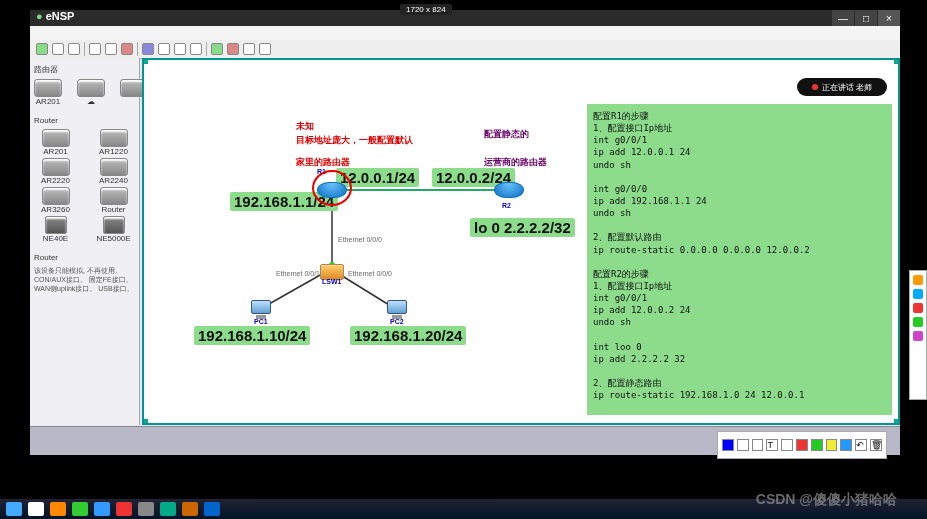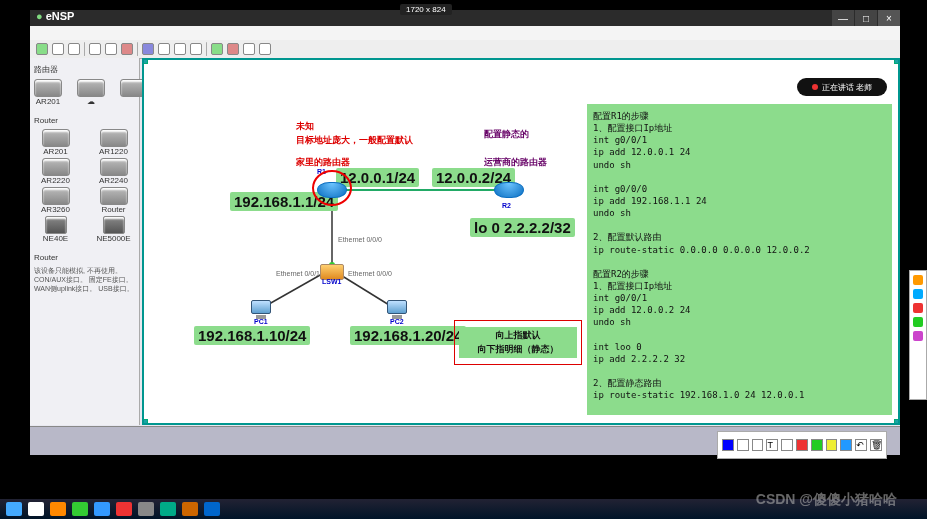--- a/index.html
+++ b/index.html
@@ -218,26 +218,20 @@
         <div class="mon"></div>
         <div class="base"></div>
       </div>
     <div class="bluetxt" style="left:246px;top:258px;font-size:7px">PC2</div>
 
     <div class="graytxt" style="left:194px;top:176px">Ethernet 0/0/0</div>
     <div class="graytxt" style="left:132px;top:210px">Ethernet 0/0/1</div>
     <div class="graytxt" style="left:204px;top:210px">Ethernet 0/0/0</div>
 
 
-    <div class="cmdbox">
-      <div class="inner">
-        <div>向上指默认</div>
-        <div>向下指明细（静态）</div>
-      </div>
-    </div>
 
     <div class="steps">配置R1的步骤
 1、配置接口Ip地址
 int g0/0/1
 ip add 12.0.0.1 24
 undo sh
 
 int g0/0/0
 ip add 192.168.1.1 24
 undo sh

